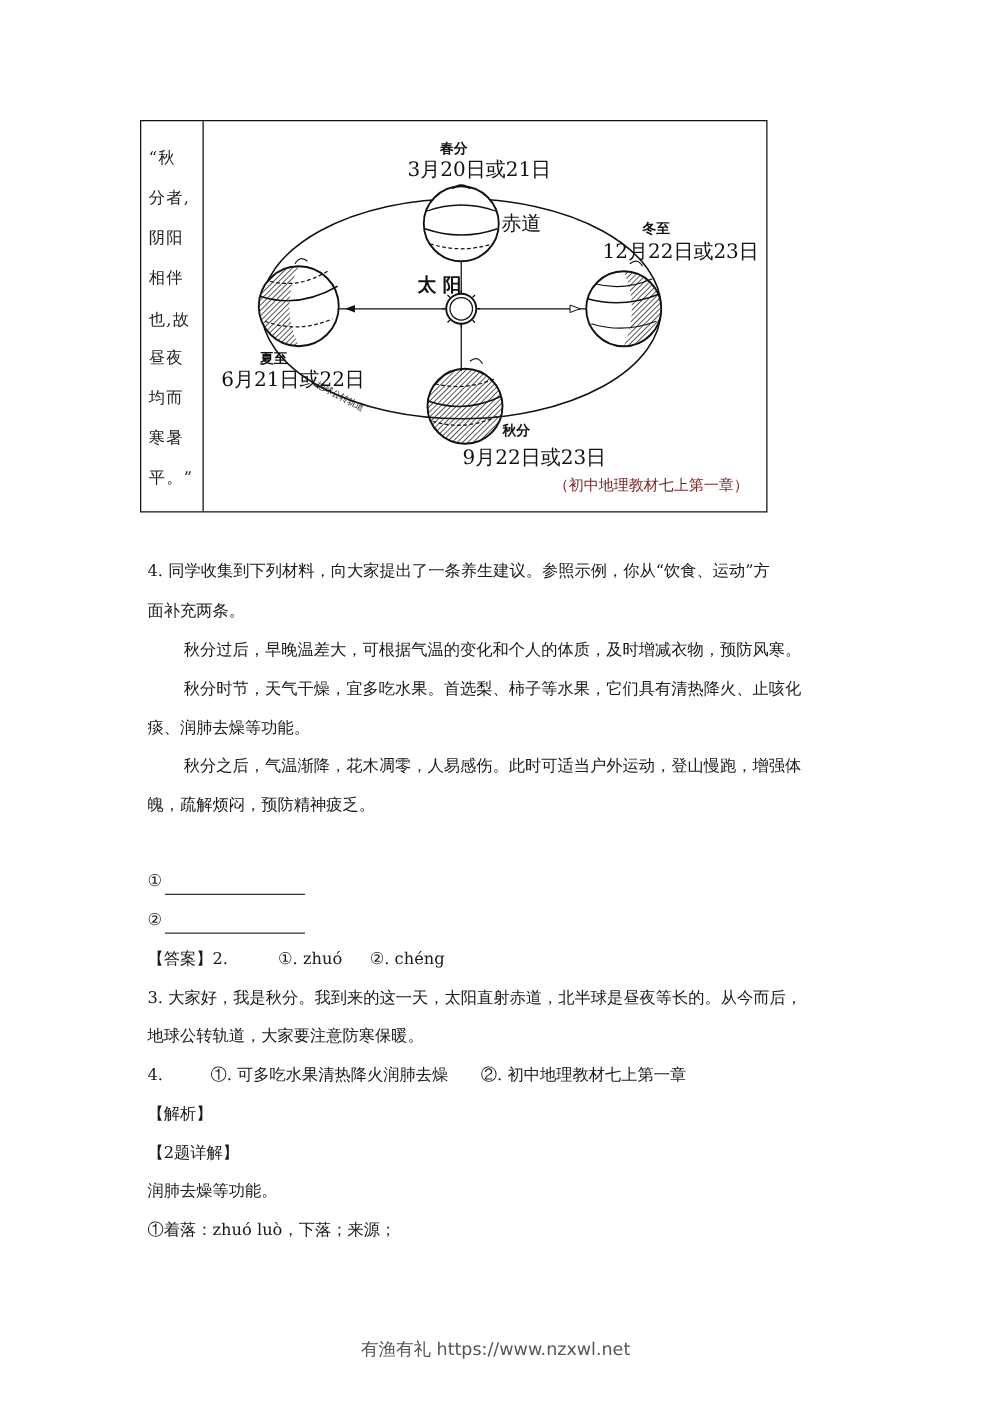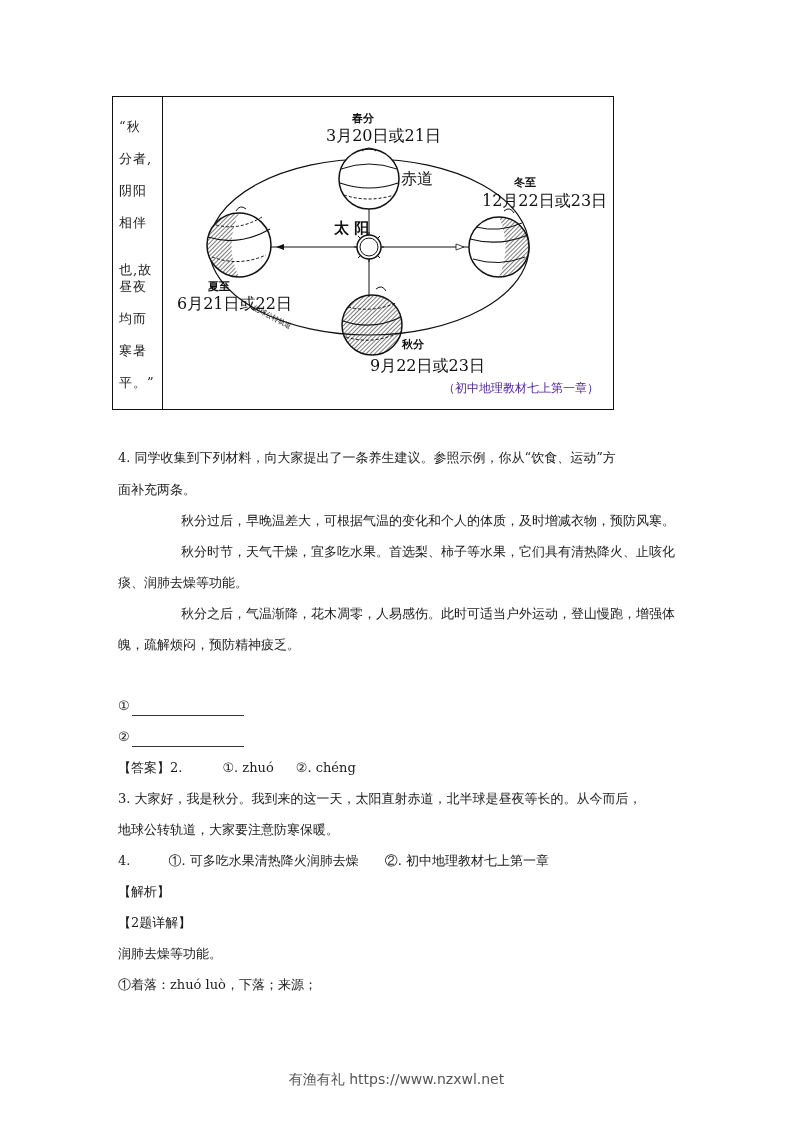--- a/index.html
+++ b/index.html
@@ -11,42 +11,42 @@
   .fig-table { position: absolute; left: 112px; top: 96px; width: 502px; height: 314px;
                border: 1.5px solid #111; box-sizing: border-box; }
   .quote-cell { position: absolute; left: 0; top: 0; width: 50px; height: 100%;
                 border-right: 1.5px solid #111; box-sizing: border-box; }
   .quote-line { position: absolute; left: 6px; width: 42px; font-size: 13px; line-height: 16px;
                 letter-spacing: 1px; color: #222; white-space: nowrap; }
   .diagram-cell { position: absolute; left: 51px; top: 0; right: 0; bottom: 0; }
   .diagram-cell svg { position: absolute; left: 0; top: 0; }
   .diag-label { position: absolute; font-size: 11px; color: #111; white-space: nowrap; font-weight: bold; }
   .diag-small { position: absolute; font-size: 16px; color: #111; white-space: nowrap; }
-  .source { position: absolute; right: 14px; bottom: 12px; font-size: 12px; color: #4c1d95; }
+  .source { position: absolute; right: 14px; bottom: 12px; font-size: 12px; color: #7f1d1d; }
 
   
   .line { position: absolute; left: 118px; font-size: 13px; line-height: 20px; white-space: nowrap; color: #1a1a1a; }
-  .indent { left: 147px; margin-left: 34px; }
+  .indent { left: 147px; }
   .blank { display: inline-block; width: 112px; border-bottom: 1px solid #333; height: 14px; vertical-align: bottom; margin-left: 2px; }
   .gap { display: inline-block; }
   .footer { position: absolute; left: 0; width: 793px; top: 1071px; text-align: center;
             font-family: "DejaVu Sans", "Liberation Sans", sans-serif; font-size: 14px; color: #555; }
 </style>
 </head>
 <body>
 
 <div class="page">
 
   <div class="fig-table">
     <div class="quote-cell">
       <div class="quote-line" style="top:22px">“秋</div>
       <div class="quote-line" style="top:54px">分者,</div>
       <div class="quote-line" style="top:86px">阴阳</div>
       <div class="quote-line" style="top:118px">相伴</div>
-      <div class="quote-line" style="top:165px">也,故</div>
+      <div class="quote-line" style="top:152px">也,故</div>
       <div class="quote-line" style="top:182px">昼夜</div>
       <div class="quote-line" style="top:214px">均而</div>
       <div class="quote-line" style="top:246px">寒暑</div>
       <div class="quote-line" style="top:278px">平。”</div>
     </div>
 
     <div class="diagram-cell">
 
       <svg width="450" height="312" viewBox="0 0 450 312">
         <defs>

